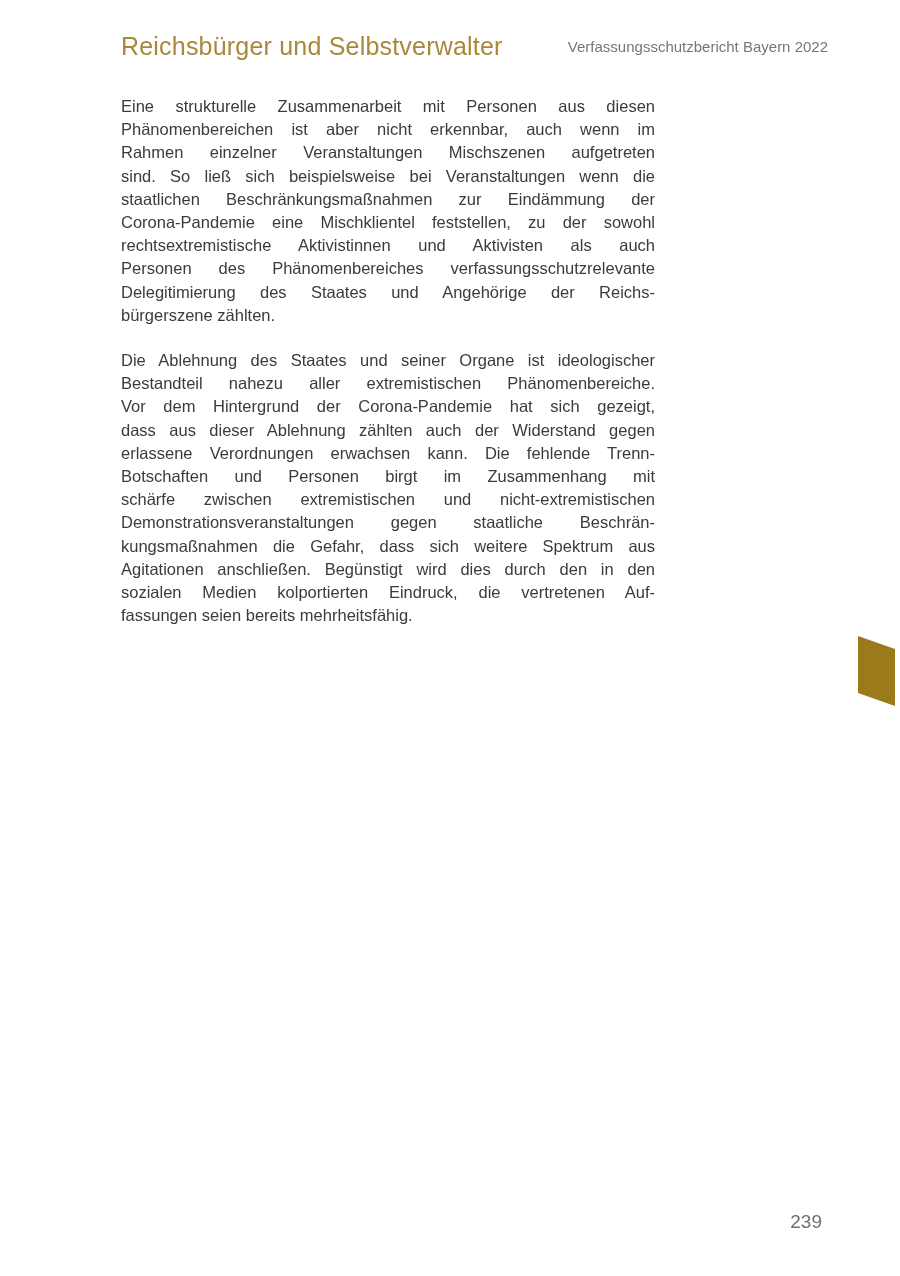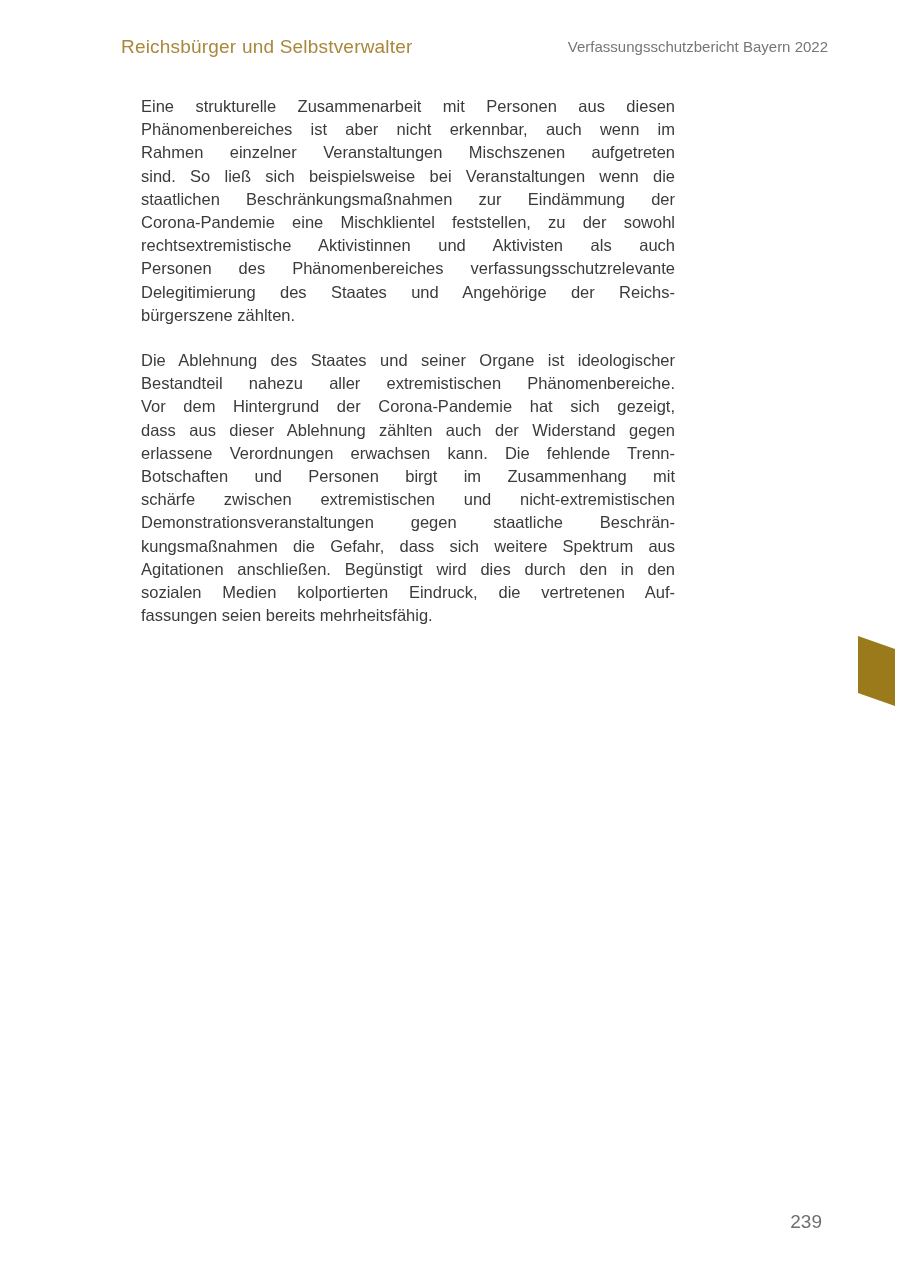--- a/index.html
+++ b/index.html
@@ -9,21 +9,21 @@
     width: 900px;
     height: 1276px;
     background: #ffffff;
     font-family: "Liberation Sans", "DejaVu Sans", sans-serif;
     overflow: hidden;
   }
   .header-left {
     position: absolute;
     left: 121px;
     top: 37px;
-    font-size: 19px;
+    font-size: 25px;
     line-height: 19px;
     letter-spacing: 0.2px;
     color: var(--gold, #a8883a);
     white-space: nowrap;
   }
   .header-right {
     position: absolute;
     right: 72px;
     top: 39px;
     font-size: 15px;
@@ -32,21 +32,20 @@
     white-space: nowrap;
   }
   .body-text {
     position: absolute;
     left: 121px;
     top: 95px;
     width: 534px;
     font-size: 16.5px;
     line-height: 23.2px;
     color: var(--body-text, #3b3b3b);
-    margin-left: 20px;
   }
   .paragraph + .paragraph { margin-top: 22px; }
   .line {
     text-align: justify;
     text-align-last: justify;
     -moz-text-align-last: justify;
     white-space: normal;
   }
   .line-last {
     text-align-last: left;
@@ -74,21 +73,21 @@
 
 <div class="page">
 
   <div class="header-left">Reichsbürger und Selbstverwalter</div>
 
   <div class="header-right">Verfassungsschutzbericht Bayern 2022</div>
 
   <div class="body-text">
     <div class="paragraph">
         <div class="line">Eine strukturelle Zusammenarbeit mit Personen aus diesen</div>
-        <div class="line">Phänomenbereiches ist aber nicht erkennbar, auch wenn im</div>
+        <div class="line">Phänomenbereichen ist aber nicht erkennbar, auch wenn im</div>
         <div class="line">Rahmen einzelner Veranstaltungen Mischszenen aufgetreten</div>
         <div class="line">sind. So ließ sich beispielsweise bei Veranstaltungen wenn die</div>
         <div class="line">staatlichen Beschränkungsmaßnahmen zur Eindämmung der</div>
         <div class="line">Corona-Pandemie eine Mischklientel feststellen, zu der sowohl</div>
         <div class="line">rechtsextremistische Aktivistinnen und Aktivisten als auch</div>
         <div class="line">Personen des Phänomenbereiches verfassungsschutzrelevante</div>
         <div class="line">Delegitimierung des Staates und Angehörige der Reichs-</div>
         <div class="line line-last">bürgerszene zählten.</div>
       </div>
     <div class="paragraph">

